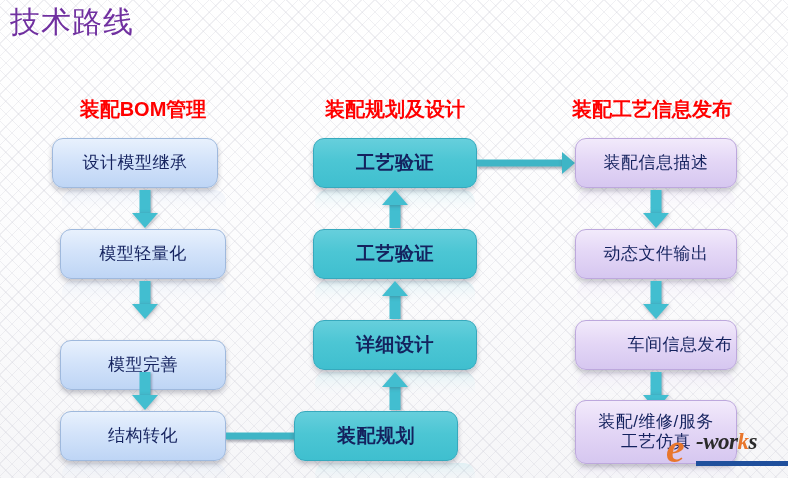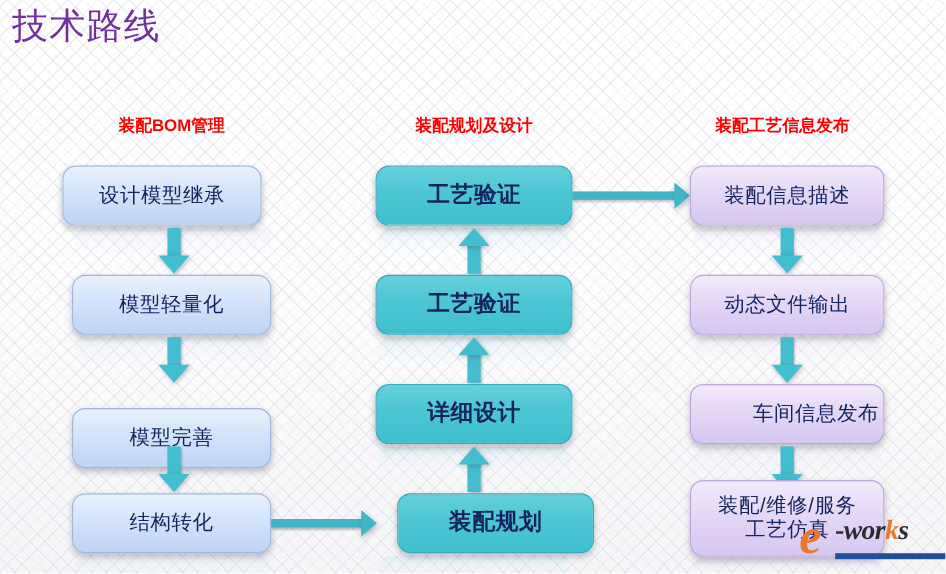--- a/index.html
+++ b/index.html
@@ -19,21 +19,21 @@
   
   .title{
     position:absolute;left:10px;top:2px;
     font-size:30px;color:#7030a0;letter-spacing:1px;
     white-space:nowrap;
   }
 
   
   .col-head{
     position:absolute;top:96px;
-    font-size:14px;font-weight:bold;color:#ff0000;
+    font-size:20px;font-weight:bold;color:#ff0000;
     white-space:nowrap;text-align:center;
   }
   .col-head.c1{left:60px;width:166px;}
   .col-head.c2{left:313px;width:164px;}
   .col-head.c3{left:566px;width:172px;}
 
   
   .node{
     position:absolute;
     box-sizing:border-box;
@@ -211,21 +211,21 @@
   <div class="node n-teal" style="left:313px;top:320px;width:164px;height:50px;">
     <span class="lbl">详细设计</span>
   </div>
 
   <div class="varrow up" style="left:382px;top:372px;width:26px;height:38px;">
     <div class="shaft"></div>
     <div class="head"></div>
   </div>
 
   <div class="refl r-teal" style="left:315px;top:463px;width:160px;height:26px;"></div>
-  <div class="node n-teal" style="left:331px;top:411px;width:164px;height:50px;align-items:center;">
+  <div class="node n-teal" style="left:294px;top:411px;width:164px;height:50px;align-items:center;">
     <span class="lbl">装配规划</span>
   </div>
 
   <div class="harrow" style="left:477px;top:152px;width:98px;">
     <div class="shaft"></div>
     <div class="head"></div>
   </div>
 
   <div class="refl r-violet" style="left:577px;top:190px;width:158px;height:30px;"></div>
   <div class="node n-violet" style="left:575px;top:138px;width:162px;height:50px;">

